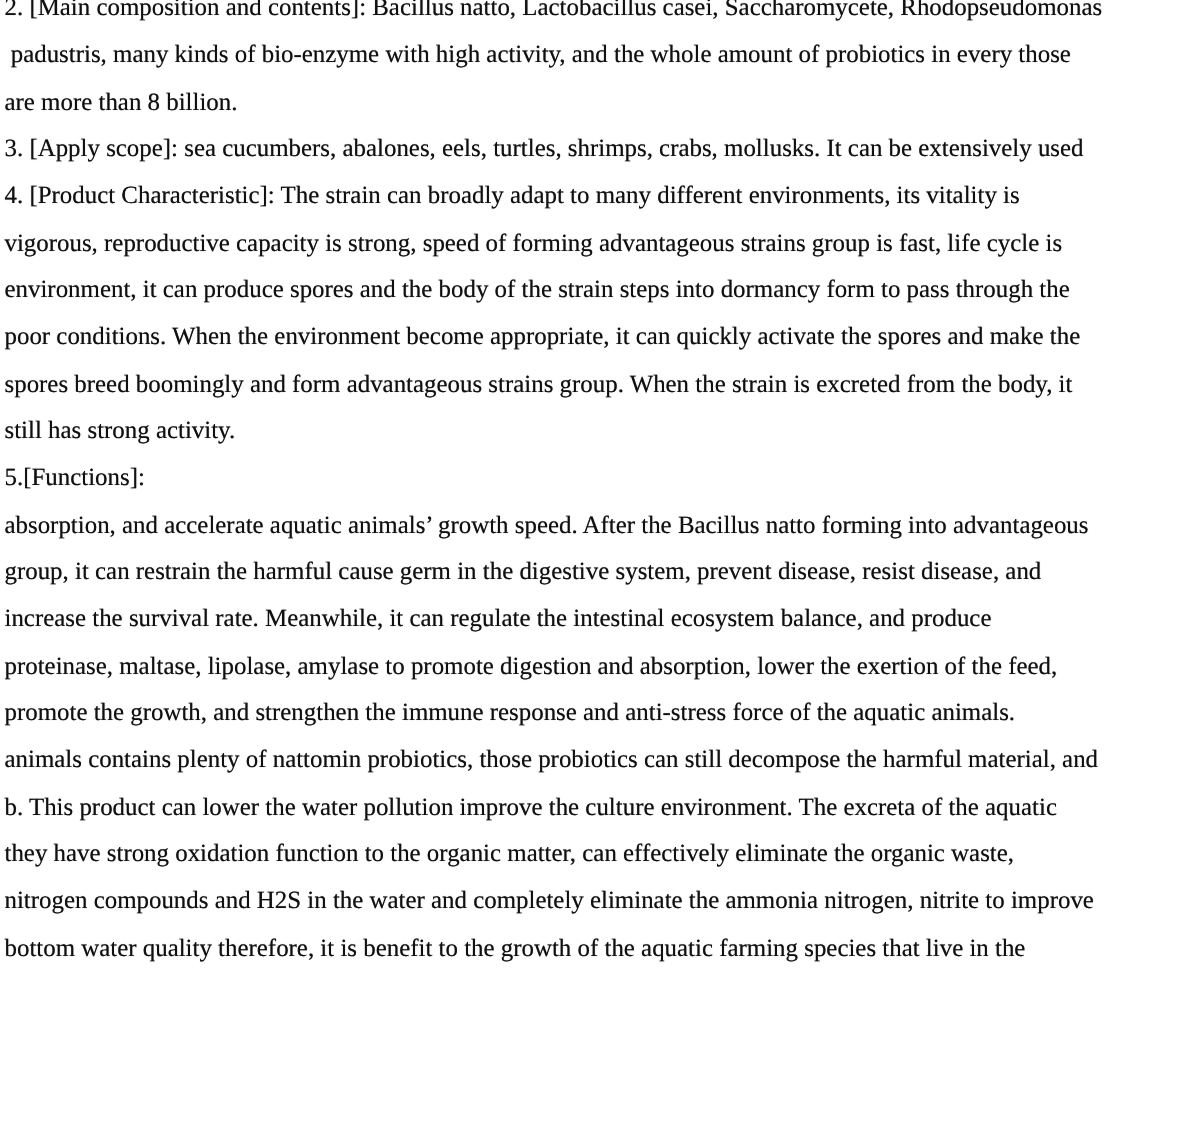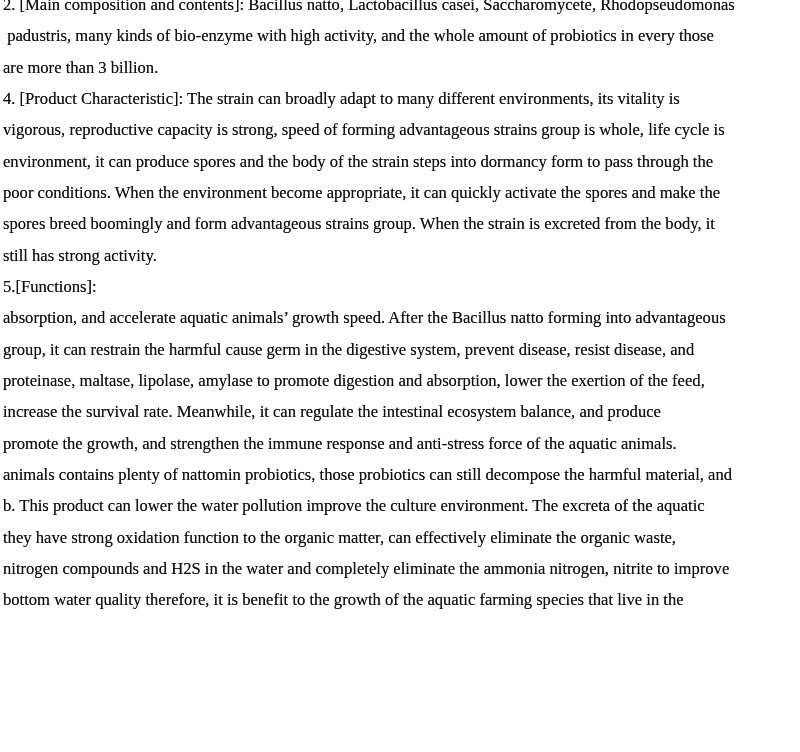--- a/index.html
+++ b/index.html
@@ -35,32 +35,33 @@
     overflow: visible;
   }
 </style>
 </head>
 <body>
 
 <div class="page">
   <div class="text-block" id="text-block">
       <div class="text-line">2. [Main composition and contents]: Bacillus natto, Lactobacillus casei, Saccharomycete, Rhodopseudomonas</div>
       <div class="text-line"> padustris, many kinds of bio-enzyme with high activity, and the whole amount of probiotics in every those</div>
-      <div class="text-line">are more than 3 billion.</div>
+      <div class="text-line">are more than 8 billion.</div>
+      <div class="text-line">3. [Apply scope]: sea cucumbers, abalones, eels, turtles, shrimps, crabs, mollusks. It can be extensively used</div>
       <div class="text-line">4. [Product Characteristic]: The strain can broadly adapt to many different environments, its vitality is</div>
-      <div class="text-line">vigorous, reproductive capacity is strong, speed of forming advantageous strains group is whole, life cycle is</div>
+      <div class="text-line">vigorous, reproductive capacity is strong, speed of forming advantageous strains group is fast, life cycle is</div>
       <div class="text-line">environment, it can produce spores and the body of the strain steps into dormancy form to pass through the</div>
       <div class="text-line">poor conditions. When the environment become appropriate, it can quickly activate the spores and make the</div>
       <div class="text-line">spores breed boomingly and form advantageous strains group. When the strain is excreted from the body, it</div>
       <div class="text-line">still has strong activity.</div>
       <div class="text-line">5.[Functions]:</div>
       <div class="text-line">absorption, and accelerate aquatic animals’ growth speed. After the Bacillus natto forming into advantageous</div>
       <div class="text-line">group, it can restrain the harmful cause germ in the digestive system, prevent disease, resist disease, and</div>
+      <div class="text-line">increase the survival rate. Meanwhile, it can regulate the intestinal ecosystem balance, and produce</div>
       <div class="text-line">proteinase, maltase, lipolase, amylase to promote digestion and absorption, lower the exertion of the feed,</div>
-      <div class="text-line">increase the survival rate. Meanwhile, it can regulate the intestinal ecosystem balance, and produce</div>
       <div class="text-line">promote the growth, and strengthen the immune response and anti-stress force of the aquatic animals.</div>
       <div class="text-line">animals contains plenty of nattomin probiotics, those probiotics can still decompose the harmful material, and</div>
       <div class="text-line">b. This product can lower the water pollution improve the culture environment. The excreta of the aquatic</div>
       <div class="text-line">they have strong oxidation function to the organic matter, can effectively eliminate the organic waste,</div>
       <div class="text-line">nitrogen compounds and H2S in the water and completely eliminate the ammonia nitrogen, nitrite to improve</div>
       <div class="text-line">bottom water quality therefore, it is benefit to the growth of the aquatic farming species that live in the</div>
     </div>
 </div>
 
 </body></html>

